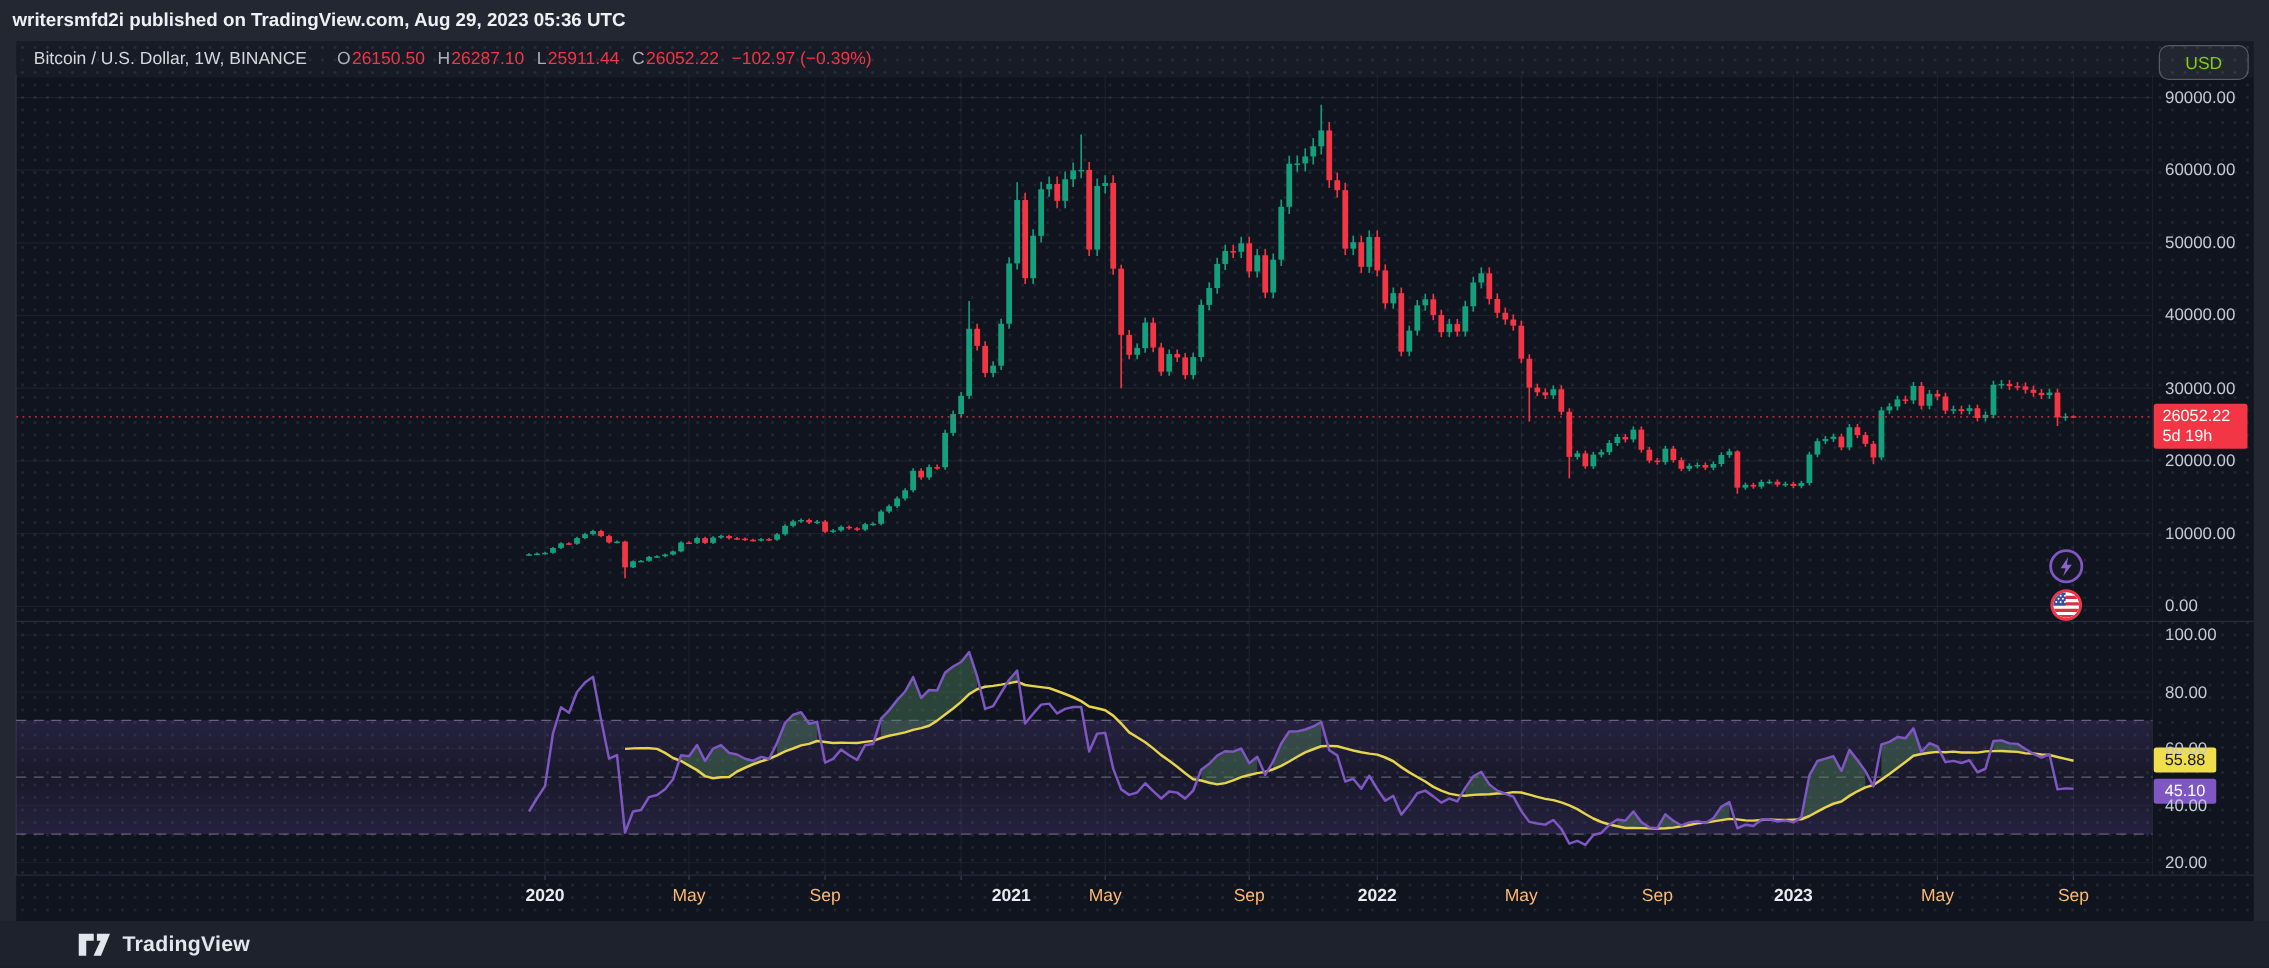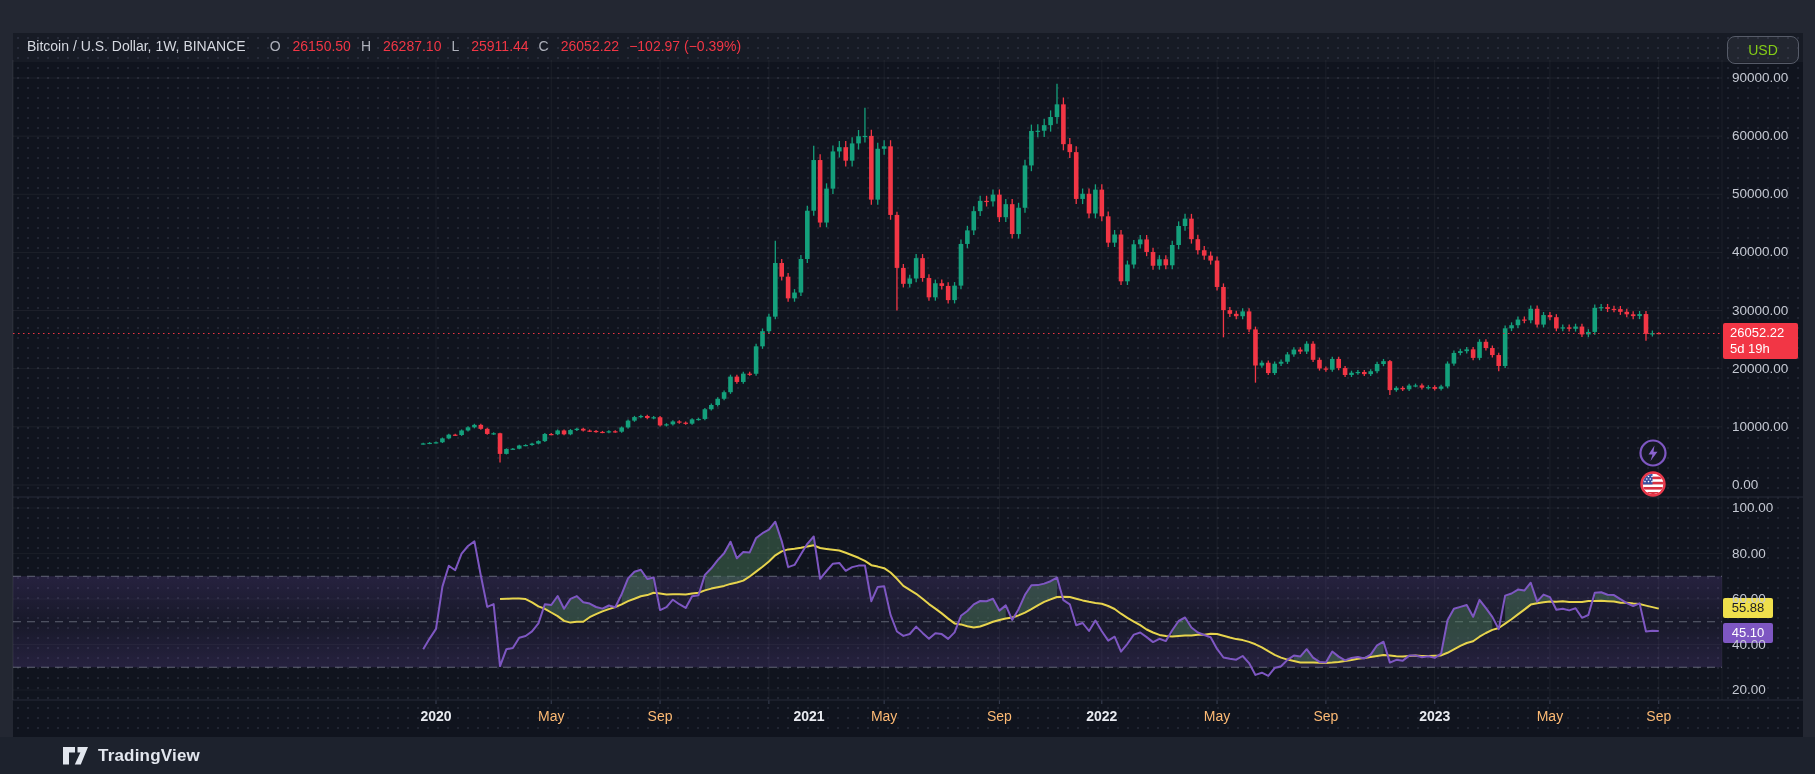--- a/index.html
+++ b/index.html
@@ -10,21 +10,21 @@
     display:flex;align-items:center;color:#eef0f4;font-size:15px;font-weight:600;padding-left:10px;box-sizing:border-box;}
   
   .chart-inner{position:absolute;left:13px;top:33px;width:1790px;height:704px;background:#10141e;
     background-image:radial-gradient(rgba(150,160,195,0.13) 1px,transparent 1.25px);background-size:10px 10px;}
   .header-band{position:absolute;left:13px;top:33px;width:1790px;height:29px;background:rgba(215,225,255,0.035);}
   svg#chart-svg{position:absolute;left:0;top:0;}
   #overlays{position:absolute;left:0;top:0;width:1815px;height:774px;pointer-events:none;}
   .symbol-header{position:absolute;left:27px;top:38px;font-size:14px;color:#d5d8e0;white-space:nowrap;}
   .symbol-header .t{margin-right:14px;margin-top:12px;}
   .ohlc-label{color:#aeb1bb;margin-left:10px;}
-  .ohlc-value{margin-left:12px;}
+  .ohlc-value{margin-left:1px;}
   .chg{margin-left:10px;}
   .usd-btn{position:absolute;left:1727px;top:36px;width:70px;height:26px;border:1px solid #565b68;border-radius:8px;
     background:rgba(255,255,255,0.05);color:#84cc16;font-size:14px;display:flex;align-items:center;justify-content:center;}
   .rsi-header{position:absolute;left:21px;top:512px;font-size:13.5px;color:#b4b8c3;white-space:nowrap;}
   .rsi-header .v{margin-left:12px;font-weight:400;}
   .rsi-header .slash{margin-left:14px;color:#8e929e;font-size:15px;}
   .tick{position:absolute;font-size:13.5px;color:#c5c9d3;white-space:nowrap;}
   .ttick{position:absolute;font-size:14px;color:#fdba74;transform:translateX(-50%);white-space:nowrap;}
   .ttick.year{color:#e8eaf0;font-weight:700;}
   .tag{position:absolute;font-size:13px;border-radius:2px;box-sizing:border-box;white-space:nowrap;}
@@ -33,20 +33,23 @@
   .bottombar{position:absolute;left:0;top:737px;width:1815px;height:37px;background:#1d222d;
     display:flex;align-items:center;padding-left:28px;}
   .tv-word{color:#e2e6ee;font-size:17px;font-weight:600;margin-left:9px;letter-spacing:.2px;}
   .hit{position:absolute;}
 </style>
 </head>
 <body>
 
 <div id="stage">
 
+  <div class="topbar">
+    <span>writersmfd2i published on TradingView.com, Aug 29, 2023 05:36 UTC</span>
+  </div>
 
   <div class="chart-inner"></div>
   <div class="header-band"></div>
 
   <svg id="chart-svg" width="1815" height="774">
       <line x1="436.005" y1="60" x2="436.005" y2="700" stroke="rgba(255,255,255,0.05)"></line>
       <line x1="551.241" y1="60" x2="551.241" y2="700" stroke="rgba(255,255,255,0.05)"></line>
       <line x1="660.075" y1="60" x2="660.075" y2="700" stroke="rgba(255,255,255,0.05)"></line>
       <line x1="768.909" y1="60" x2="768.909" y2="700" stroke="rgba(255,255,255,0.05)"></line>
       <line x1="884.145" y1="60" x2="884.145" y2="700" stroke="rgba(255,255,255,0.05)"></line>

